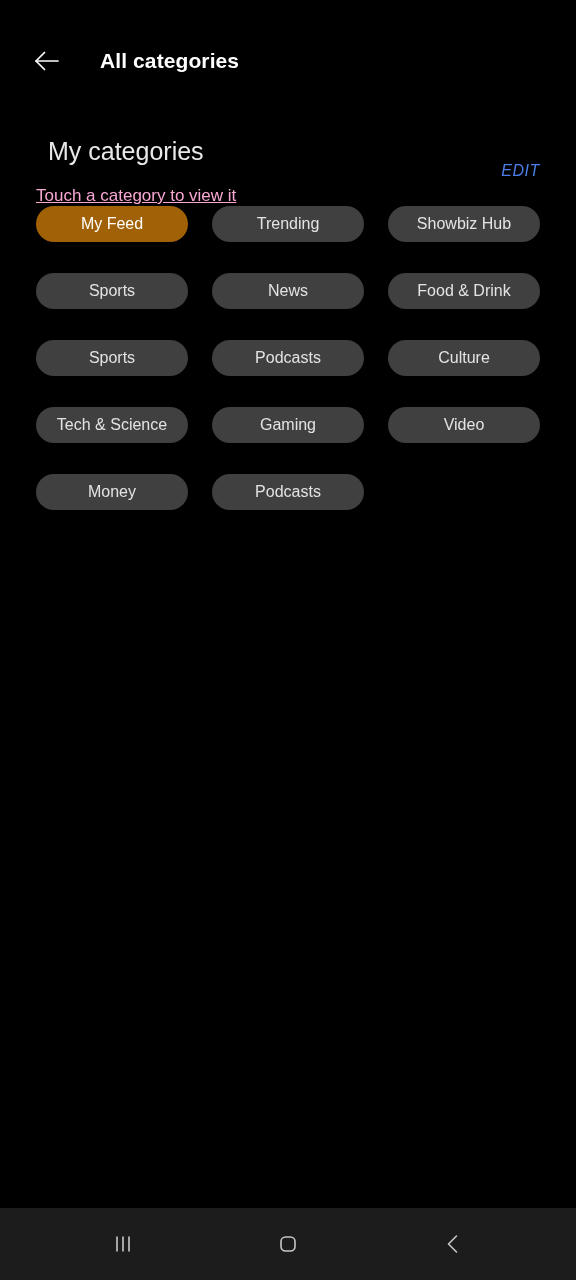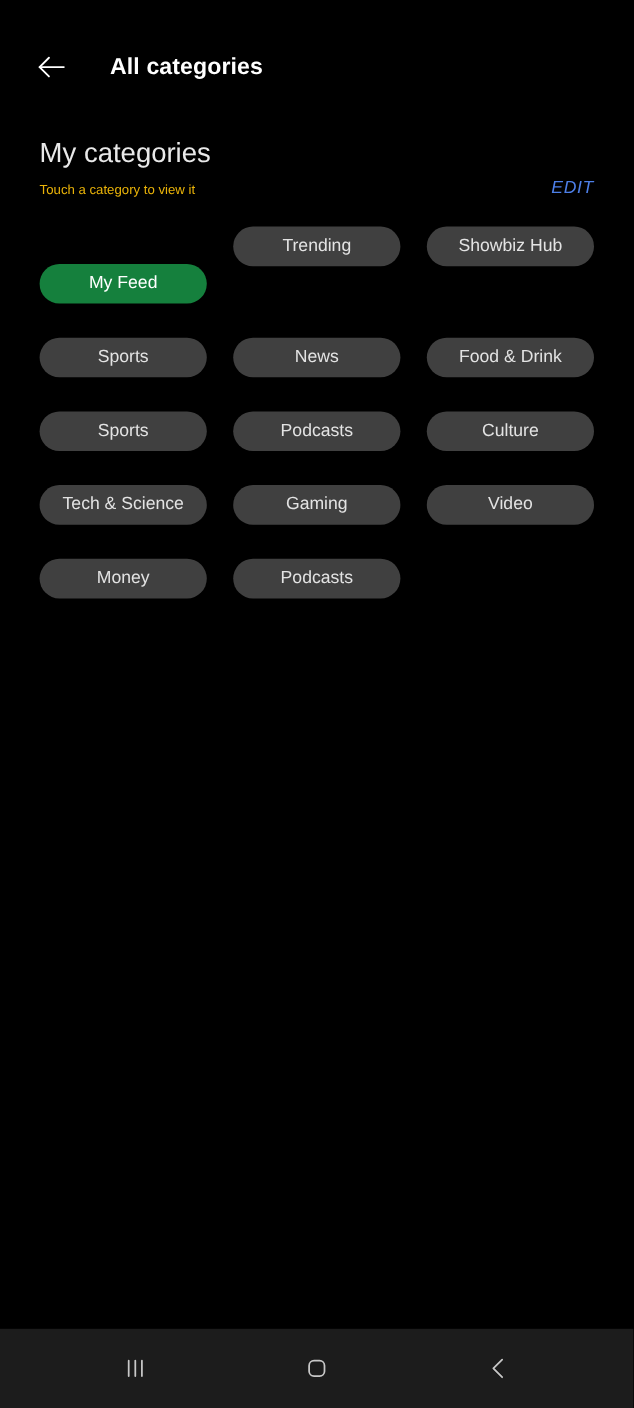--- a/index.html
+++ b/index.html
@@ -59,31 +59,32 @@
     position: relative;
     height: 84px;
     flex: 0 0 84px;
     box-sizing: border-box;
   }
   .section-title {
     font-size: 25px;
     color: #e9e9e9;
     font-weight: normal;
     line-height: 30px;
-    margin: 0;
+    margin: 12px;
     padding-top: 2px;
     white-space: nowrap;
   }
   .section-subtitle {
-    font-size: 12px;
-    color: #eab308;
+    font-size: 17px;
+    color: #f9a8d4;
     line-height: 24px;
     margin: 0;
     padding-top: 6px;
     white-space: nowrap;
+    text-decoration: underline;
   }
   .edit-link {
     position: absolute;
     right: 36px;
     top: 40px;
     font-size: 16px;
     letter-spacing: 0.6px;
     color: #4d7fe8;
     font-weight: normal;
     cursor: pointer;
@@ -109,23 +110,22 @@
     font-size: 16px;
     display: flex;
     align-items: center;
     justify-content: center;
     cursor: pointer;
     user-select: none;
     white-space: nowrap;
     overflow: hidden;
   }
   .chip.selected {
-    background: #15803d;
+    background: #a16207;
     color: #ffffff;
-    margin-top: 34px;
   }
 
   .content-spacer { flex: 1 1 auto; }
 
   
   .navbar {
     height: 72px;
     flex: 0 0 72px;
     background: #1c1c1c;
     display: flex;

